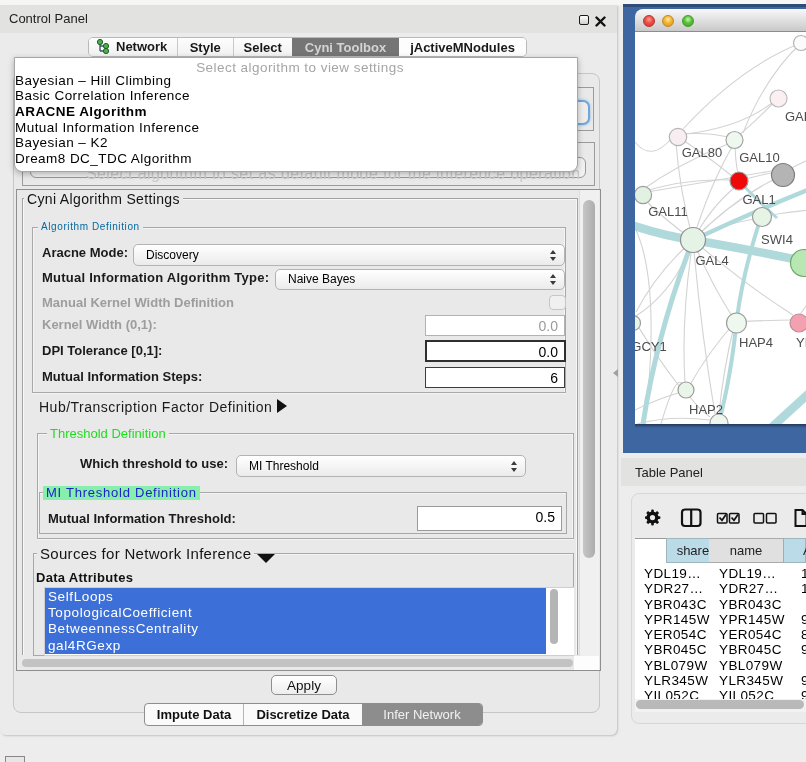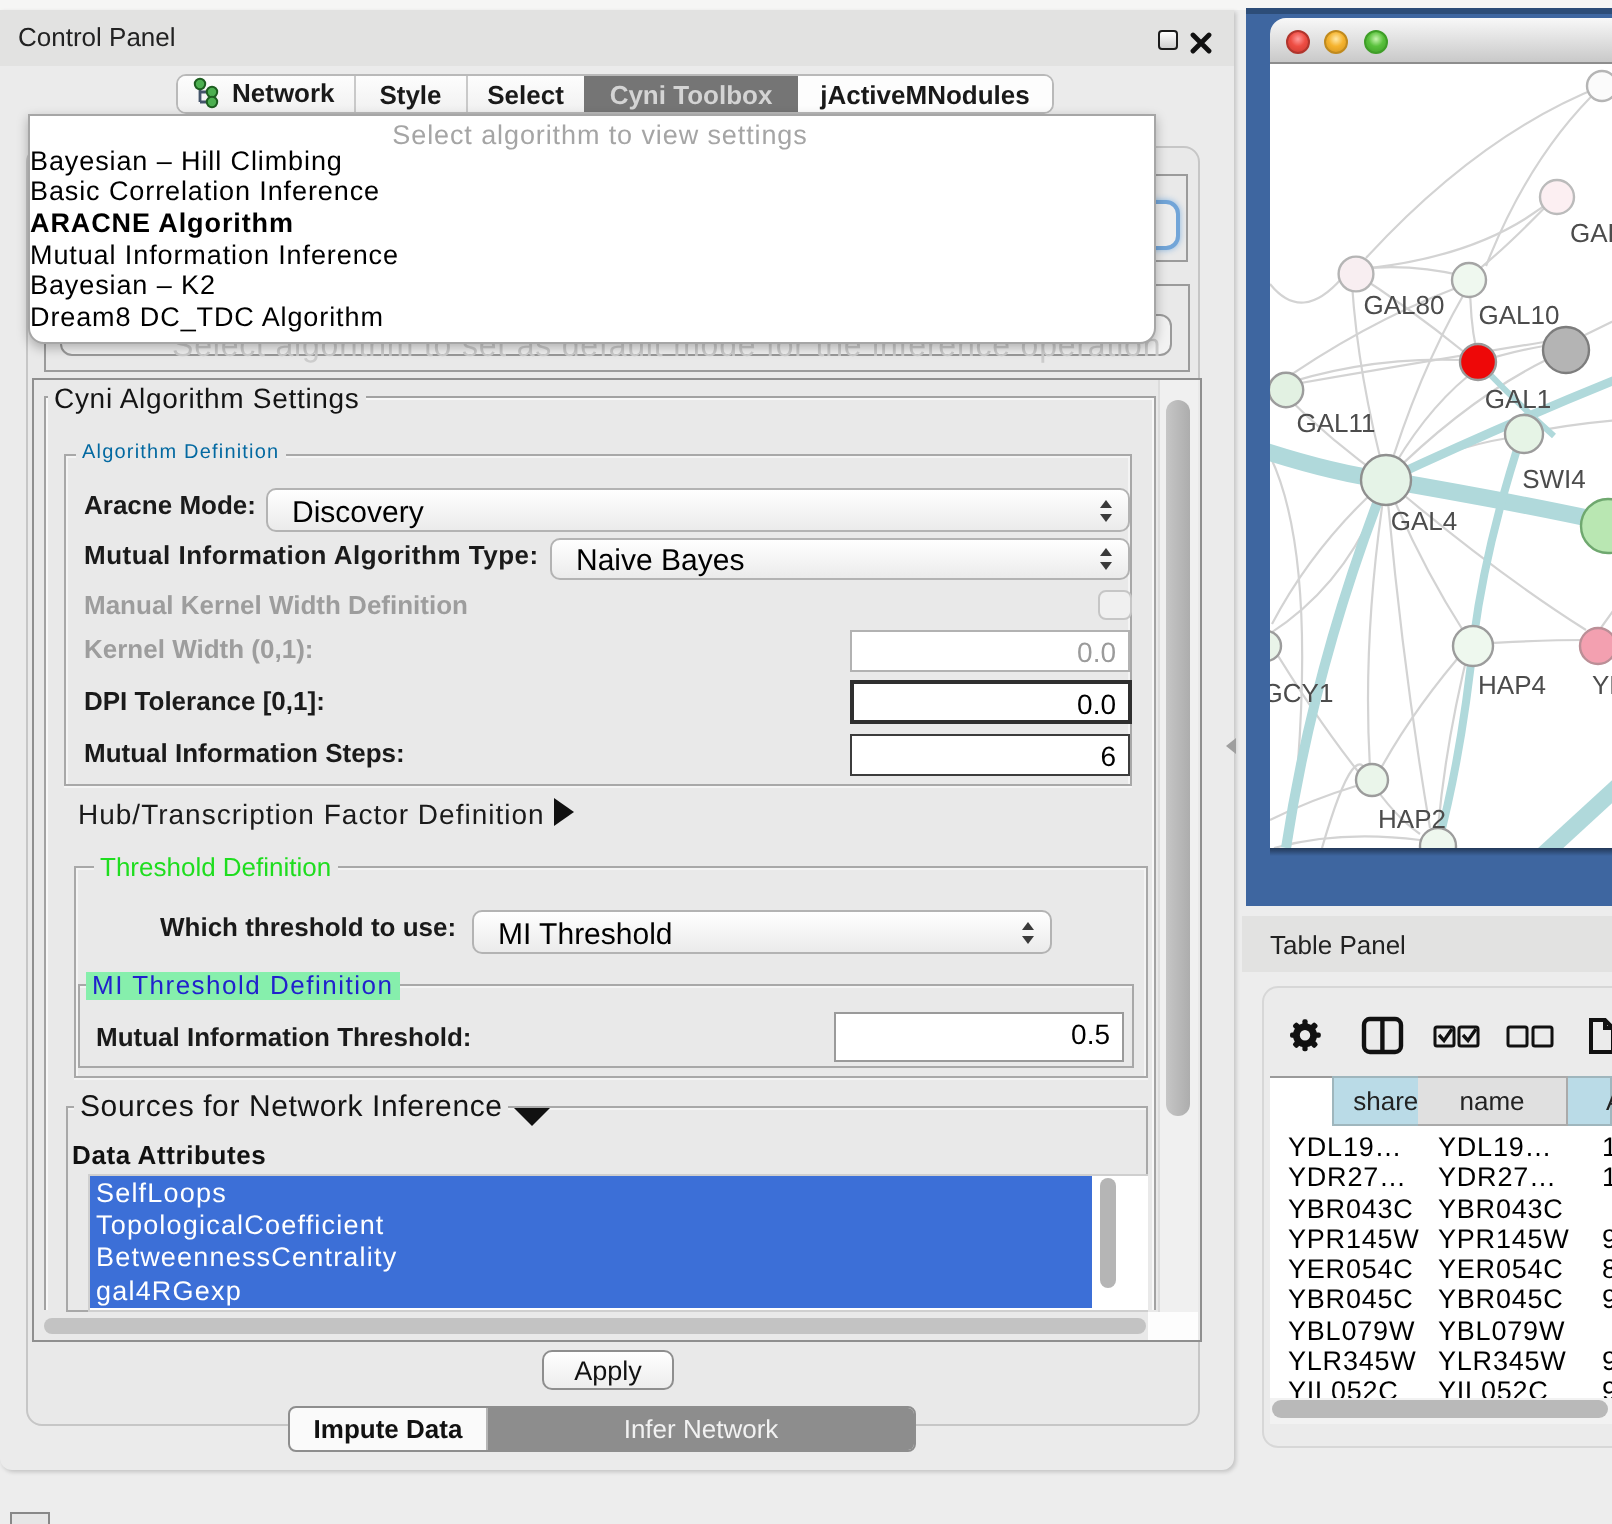--- a/index.html
+++ b/index.html
@@ -88,22 +88,23 @@
 <div class="abs" style="left:257px;top:554px;width:0;height:0;border-top:9px solid #111;border-left:9px solid transparent;border-right:9px solid transparent;"></div>
 <div class="abs lab" style="left:36px;top:570px;font-size:13px;letter-spacing:0.3px;font-weight:bold;color:#111;">Data Attributes</div>
 
 <div class="abs" style="left:44px;top:587px;width:530px;height:69px;background:#fff;border:1px solid #cfcfcf;border-right:none;"></div>
 <div class="abs" style="left:45px;top:587.5px;width:501px;height:66px;background:#3c6fd7;"></div>
 <div class="abs" style="left:48px;top:588.5px;width:400px;font-size:13.5px;letter-spacing:0.6px;color:#fff;line-height:16.4px;">SelfLoops<br>TopologicalCoefficient<br>BetweennessCentrality<br>gal4RGexp</div>
 <div class="abs" style="left:549.5px;top:589px;width:8.5px;height:55px;background:#b5b5b5;border-radius:4.5px;"></div>
 
 <div class="abs" style="left:271px;top:675px;width:66px;height:20px;border:1px solid #8e8e8e;border-radius:5px;background:linear-gradient(#ffffff,#ededed);font-size:13.5px;color:#111;text-align:center;line-height:19px;">Apply</div>
 
-<div class="abs" style="left:144px;top:702.5px;width:314px;height:23px;background:#fafafa;border:1px solid #8e8e8e;border-radius:4px;overflow:hidden;display:flex;">
+<div class="abs" style="left:144px;top:702.5px;width:339px;height:23px;background:#fafafa;border:1px solid #8e8e8e;border-radius:4px;overflow:hidden;display:flex;">
  <div style="width:99px;text-align:center;font-size:13px;font-weight:bold;color:#111;line-height:21px;border-right:1px solid #b5b5b5;">Impute Data</div>
+ <div style="width:118px;text-align:center;font-size:13px;font-weight:bold;color:#111;line-height:21px;">Discretize Data</div>
  <div style="flex:1;text-align:center;font-size:13px;color:#f2f2f2;line-height:21px;background:#8d8d8d;">Infer Network</div>
 </div>
 
 <div class="abs" style="left:88px;top:36.5px;width:439px;height:20px;background:#f6f6f6;border:1px solid #b9b9b9;border-radius:5px;overflow:hidden;display:flex;font-size:13px;font-weight:bold;color:#191919;">
  <div style="width:89px;border-right:1px solid #c9c9c9;background:linear-gradient(#fdfdfd,#f1f1f1);"></div>
  <div style="width:55.5px;border-right:1px solid #c9c9c9;background:linear-gradient(#fdfdfd,#f1f1f1);text-align:center;line-height:19px;">Style</div>
  <div style="width:58.5px;background:linear-gradient(#fdfdfd,#f1f1f1);text-align:center;line-height:19px;">Select</div>
  <div style="width:107px;background:#757575;color:#d4d4d4;text-align:center;line-height:19px;">Cyni Toolbox</div>
  <div style="flex:1;background:#fdfdfd;text-align:center;line-height:19px;">jActiveMNodules</div>
 </div>
@@ -249,18 +250,18 @@
 <div class="abs" style="left:784px;top:538px;width:22px;height:25px;background:#badbe7;border:1px solid #9fb6bd;border-left:none;font-size:13px;color:#222;padding-left:19px;line-height:24px;">A</div>
 <div class="abs" style="left:644px;top:566px;width:70px;font-size:13.5px;letter-spacing:0.4px;color:#000;line-height:15.3px;">YDL19…<br>YDR27…<br>YBR043C<br>YPR145W<br>YER054C<br>YBR045C<br>YBL079W<br>YLR345W<br>YIL052C</div>
 <div class="abs" style="left:719px;top:566px;width:70px;font-size:13.5px;letter-spacing:0.4px;color:#000;line-height:15.3px;">YDL19…<br>YDR27…<br>YBR043C<br>YPR145W<br>YER054C<br>YBR045C<br>YBL079W<br>YLR345W<br>YIL052C</div>
 <div class="abs" style="left:801px;top:566px;width:20px;font-size:13.5px;color:#000;line-height:15.3px;">13<br>12<br>&nbsp;<br>9.<br>8.<br>9.<br>&nbsp;<br>9.<br>9.</div>
 
 <div class="abs" style="left:635px;top:699px;width:171px;height:13px;background:#f2f2f2;"></div>
 <div class="abs" style="left:636px;top:700px;width:168px;height:9px;background:#b9b9b9;border-radius:5px;"></div>
 
 <style>
 .combo { border:1px solid #b3b3b3; border-radius:5px; background:linear-gradient(#ffffff,#ebebeb); }
-.combo span { position:absolute; left:12px; top:2.5px; font-size:15px; color:#000; }
+.combo span { position:absolute; left:12px; top:2.5px; font-size:12px; color:#000; }
 .combo i { position:absolute; right:7px; top:3px; width:8px; height:14px; }
 .combo i::before { content:""; position:absolute; left:0.5px; top:1.5px; border-left:3.5px solid transparent; border-right:3.5px solid transparent; border-bottom:4.5px solid #3a3a3a; }
 .combo i::after { content:""; position:absolute; left:0.5px; bottom:1.5px; border-left:3.5px solid transparent; border-right:3.5px solid transparent; border-top:4.5px solid #3a3a3a; }
 .field { background:#fff; font-size:14px; text-align:right; padding:2px 6px 0 0; }
 </style>
 
 </body></html>

